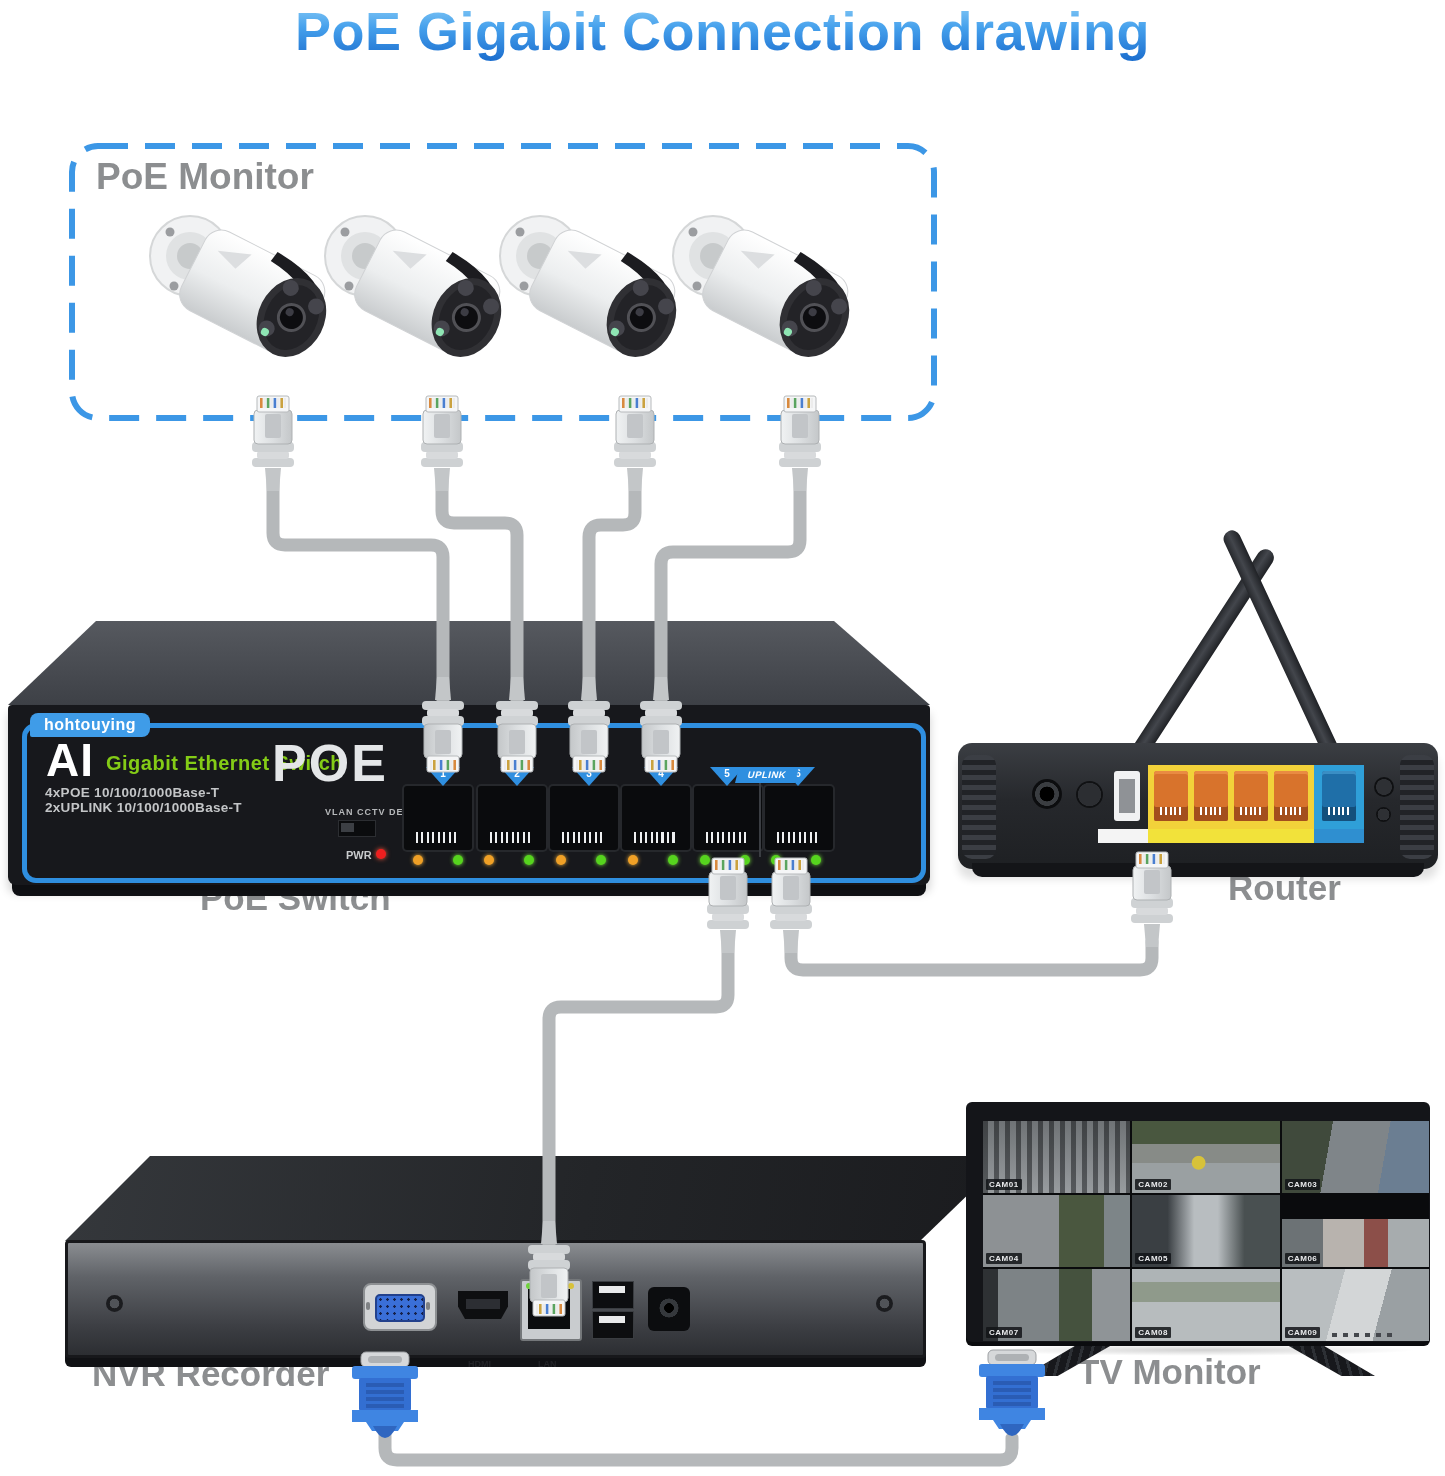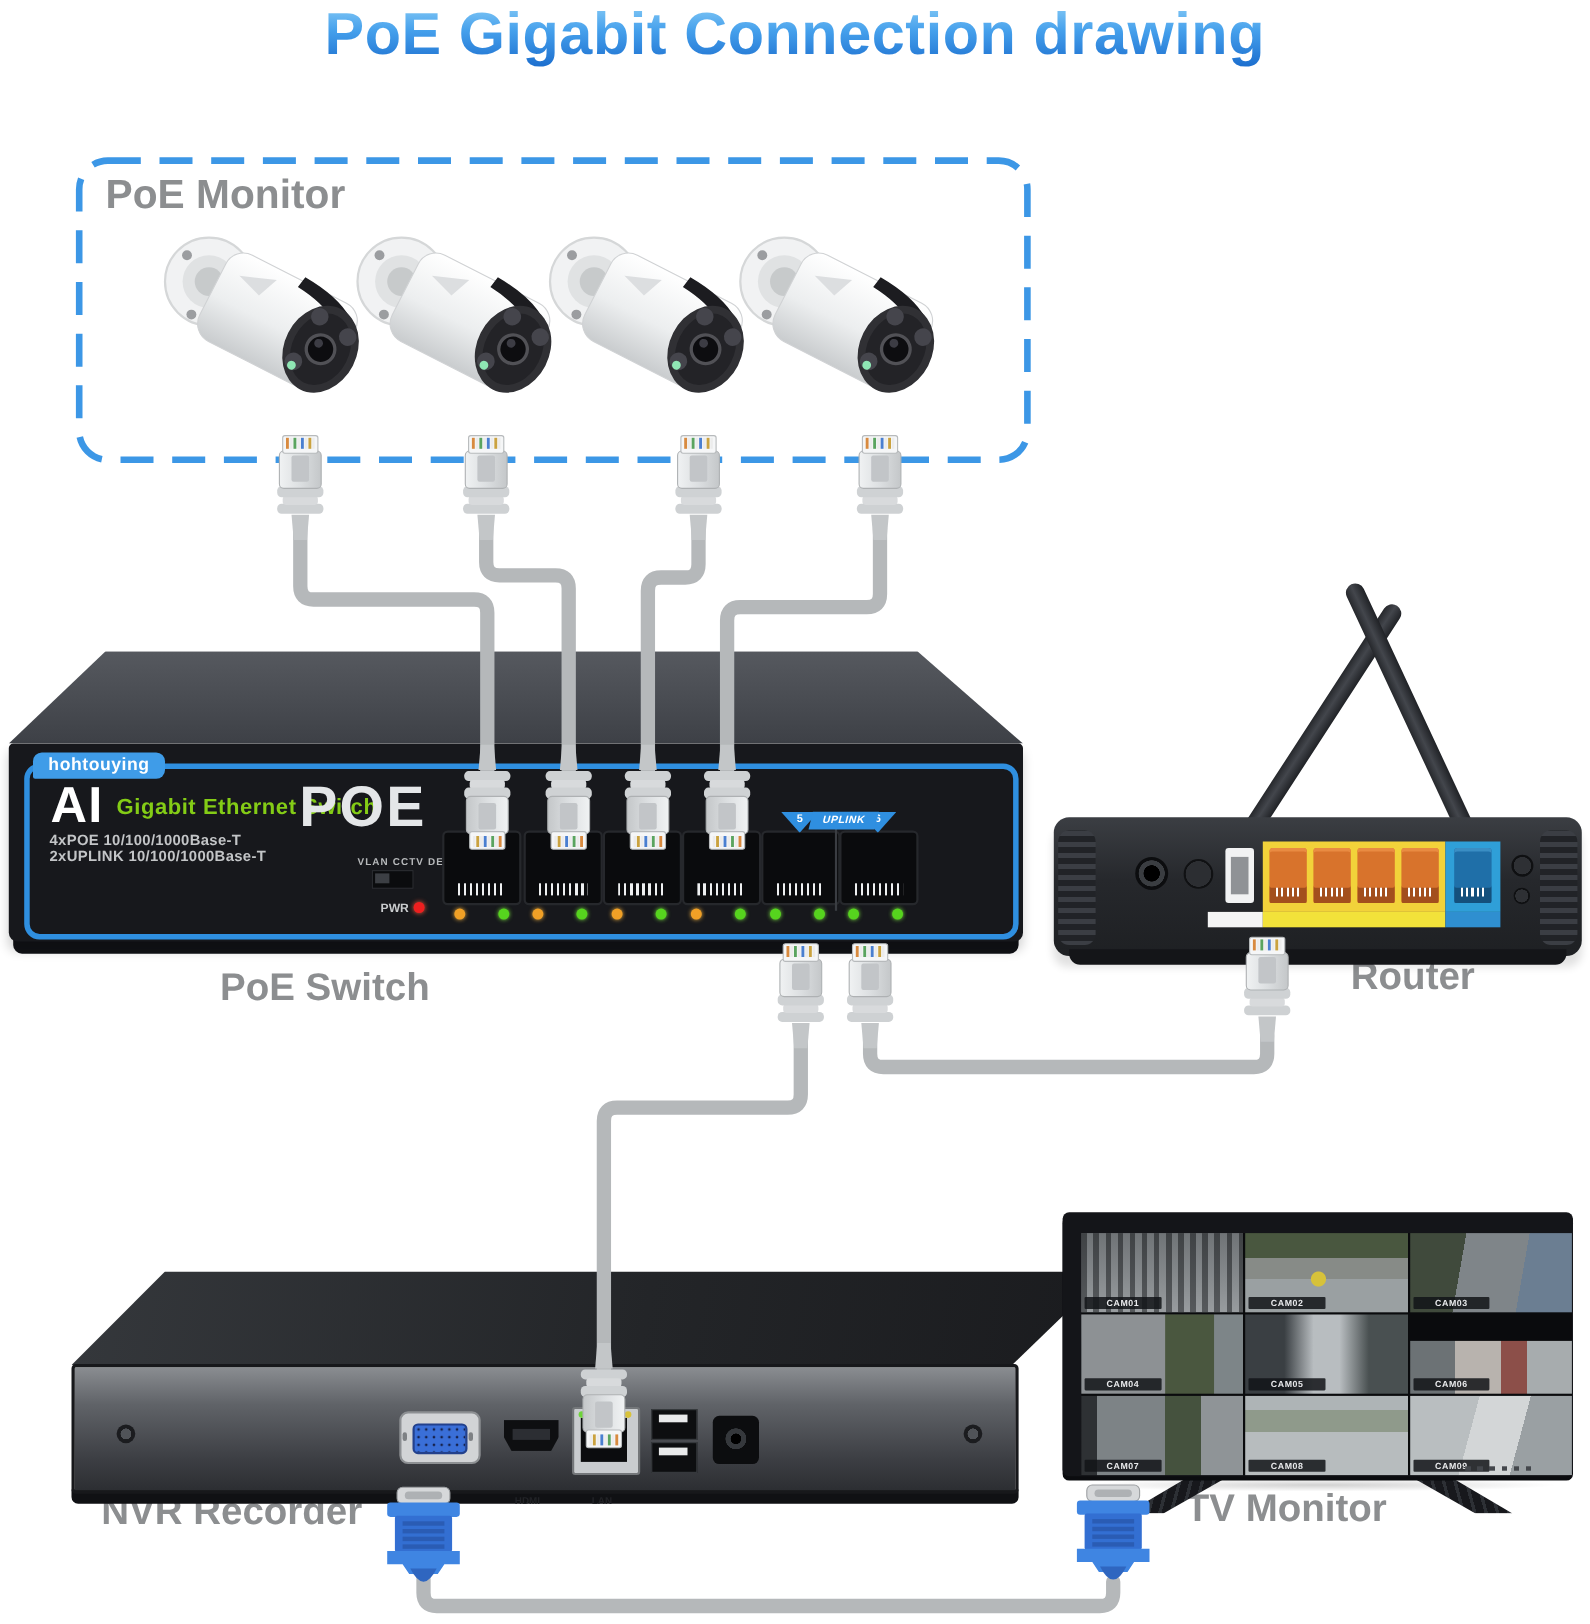--- a/index.html
+++ b/index.html
@@ -16,21 +16,21 @@
     background:linear-gradient(180deg,#8fd0f7 0%, #45a0ec 45%, #1a6ccd 100%);
     -webkit-background-clip:text; background-clip:text; -webkit-text-fill-color:transparent;
   }
 
   
   .dash-svg { position:absolute; inset:0; width:1445px; height:1476px; pointer-events:none; }
   .poe-cam-label { position:absolute; left:96px; top:156px; font-size:37px; font-weight:bold; color:#8c8e90; }
   .camera { position:absolute; width:200px; height:190px; }
 
   
-  .switch { position:absolute; left:8px; top:592px; width:925px; height:290px;padding-left:28px; }
+  .switch { position:absolute; left:8px; top:621px; width:925px; height:290px;padding-left:28px; }
   .switch-top {
     position:absolute; left:0; top:0; width:925px; height:85px;
     background:linear-gradient(180deg,#56595f,#3d4046);
     clip-path:polygon(88px 0, 826px 0, 922px 84px, 0 84px);
   }
   .switch-face {
     position:absolute; left:0; top:84px; width:922px; height:180px;
     background:#17181c; border-radius:4px 4px 8px 8px;
     box-shadow:0 8px 10px rgba(0,0,0,0.18);
   }
@@ -156,21 +156,21 @@
   .nvr-port-label { position:absolute; top:96px; font-size:9px; font-weight:bold; color:#222327;margin-top:20px; }
 
   
   .tv { position:absolute; left:958px; top:1092px; width:487px; height:310px; }
   .tv-bezel { position:absolute; left:8px; top:10px; width:464px; height:240px;
               background:#141519; border-radius:6px; box-shadow:0 4px 0 #0b0c0f; }
   .tv-screen { position:absolute; left:17px; top:19px; width:446px; height:220px; background:#0a0b0d;
               display:grid; grid-template-columns:repeat(3,1fr); grid-template-rows:repeat(3,1fr); gap:2px; }
   .cell { position:relative; overflow:hidden; }
   .cam-badge { position:absolute; left:3px; bottom:3px; background:rgba(18,20,24,0.85); color:#e9eaec;
-              font-size:8px; font-weight:bold; padding:1px 20px; letter-spacing:0.5px; border-radius:1px; }
+              font-size:8px; font-weight:bold; padding:1px 3px; letter-spacing:0.5px; border-radius:1px; }
   .c1 { background:linear-gradient(180deg,#6f7376 0,#989c9f 100%),
         repeating-linear-gradient(90deg,rgba(35,38,42,0.5) 0 5px, transparent 5px 11px); background-blend-mode:multiply; }
   .c2 { background:radial-gradient(circle at 45% 58%, #d7c23a 0 7%, transparent 8%),
         linear-gradient(180deg,#49573f 0 32%,#878b87 32% 58%,#9aa0a2 58%); }
   .c3 { background:linear-gradient(100deg,#404a3c 0 32%,#7f8589 32% 68%,#6b7e92 68%); }
   .c4 { background:linear-gradient(90deg,#8d9194 0 52%,#4a573f 52% 82%,#7d8588 82%),
         linear-gradient(180deg,rgba(255,255,255,0.15),transparent 40%); }
   .c5 { background:linear-gradient(90deg,#3a3f43 0 24%,#b8bdc0 42% 58%,#495051 76%); }
   .c6 { background:linear-gradient(90deg,#6c7275 0 28%,#b8b3ae 28% 56%,#8c4f49 56% 72%,#a7acae 72%);margin-top:24px; }
   .c7 { background:linear-gradient(90deg,#2e3134 0 10%,#7d8386 10% 52%,#45523e 52% 74%,#8f9497 74%); }

